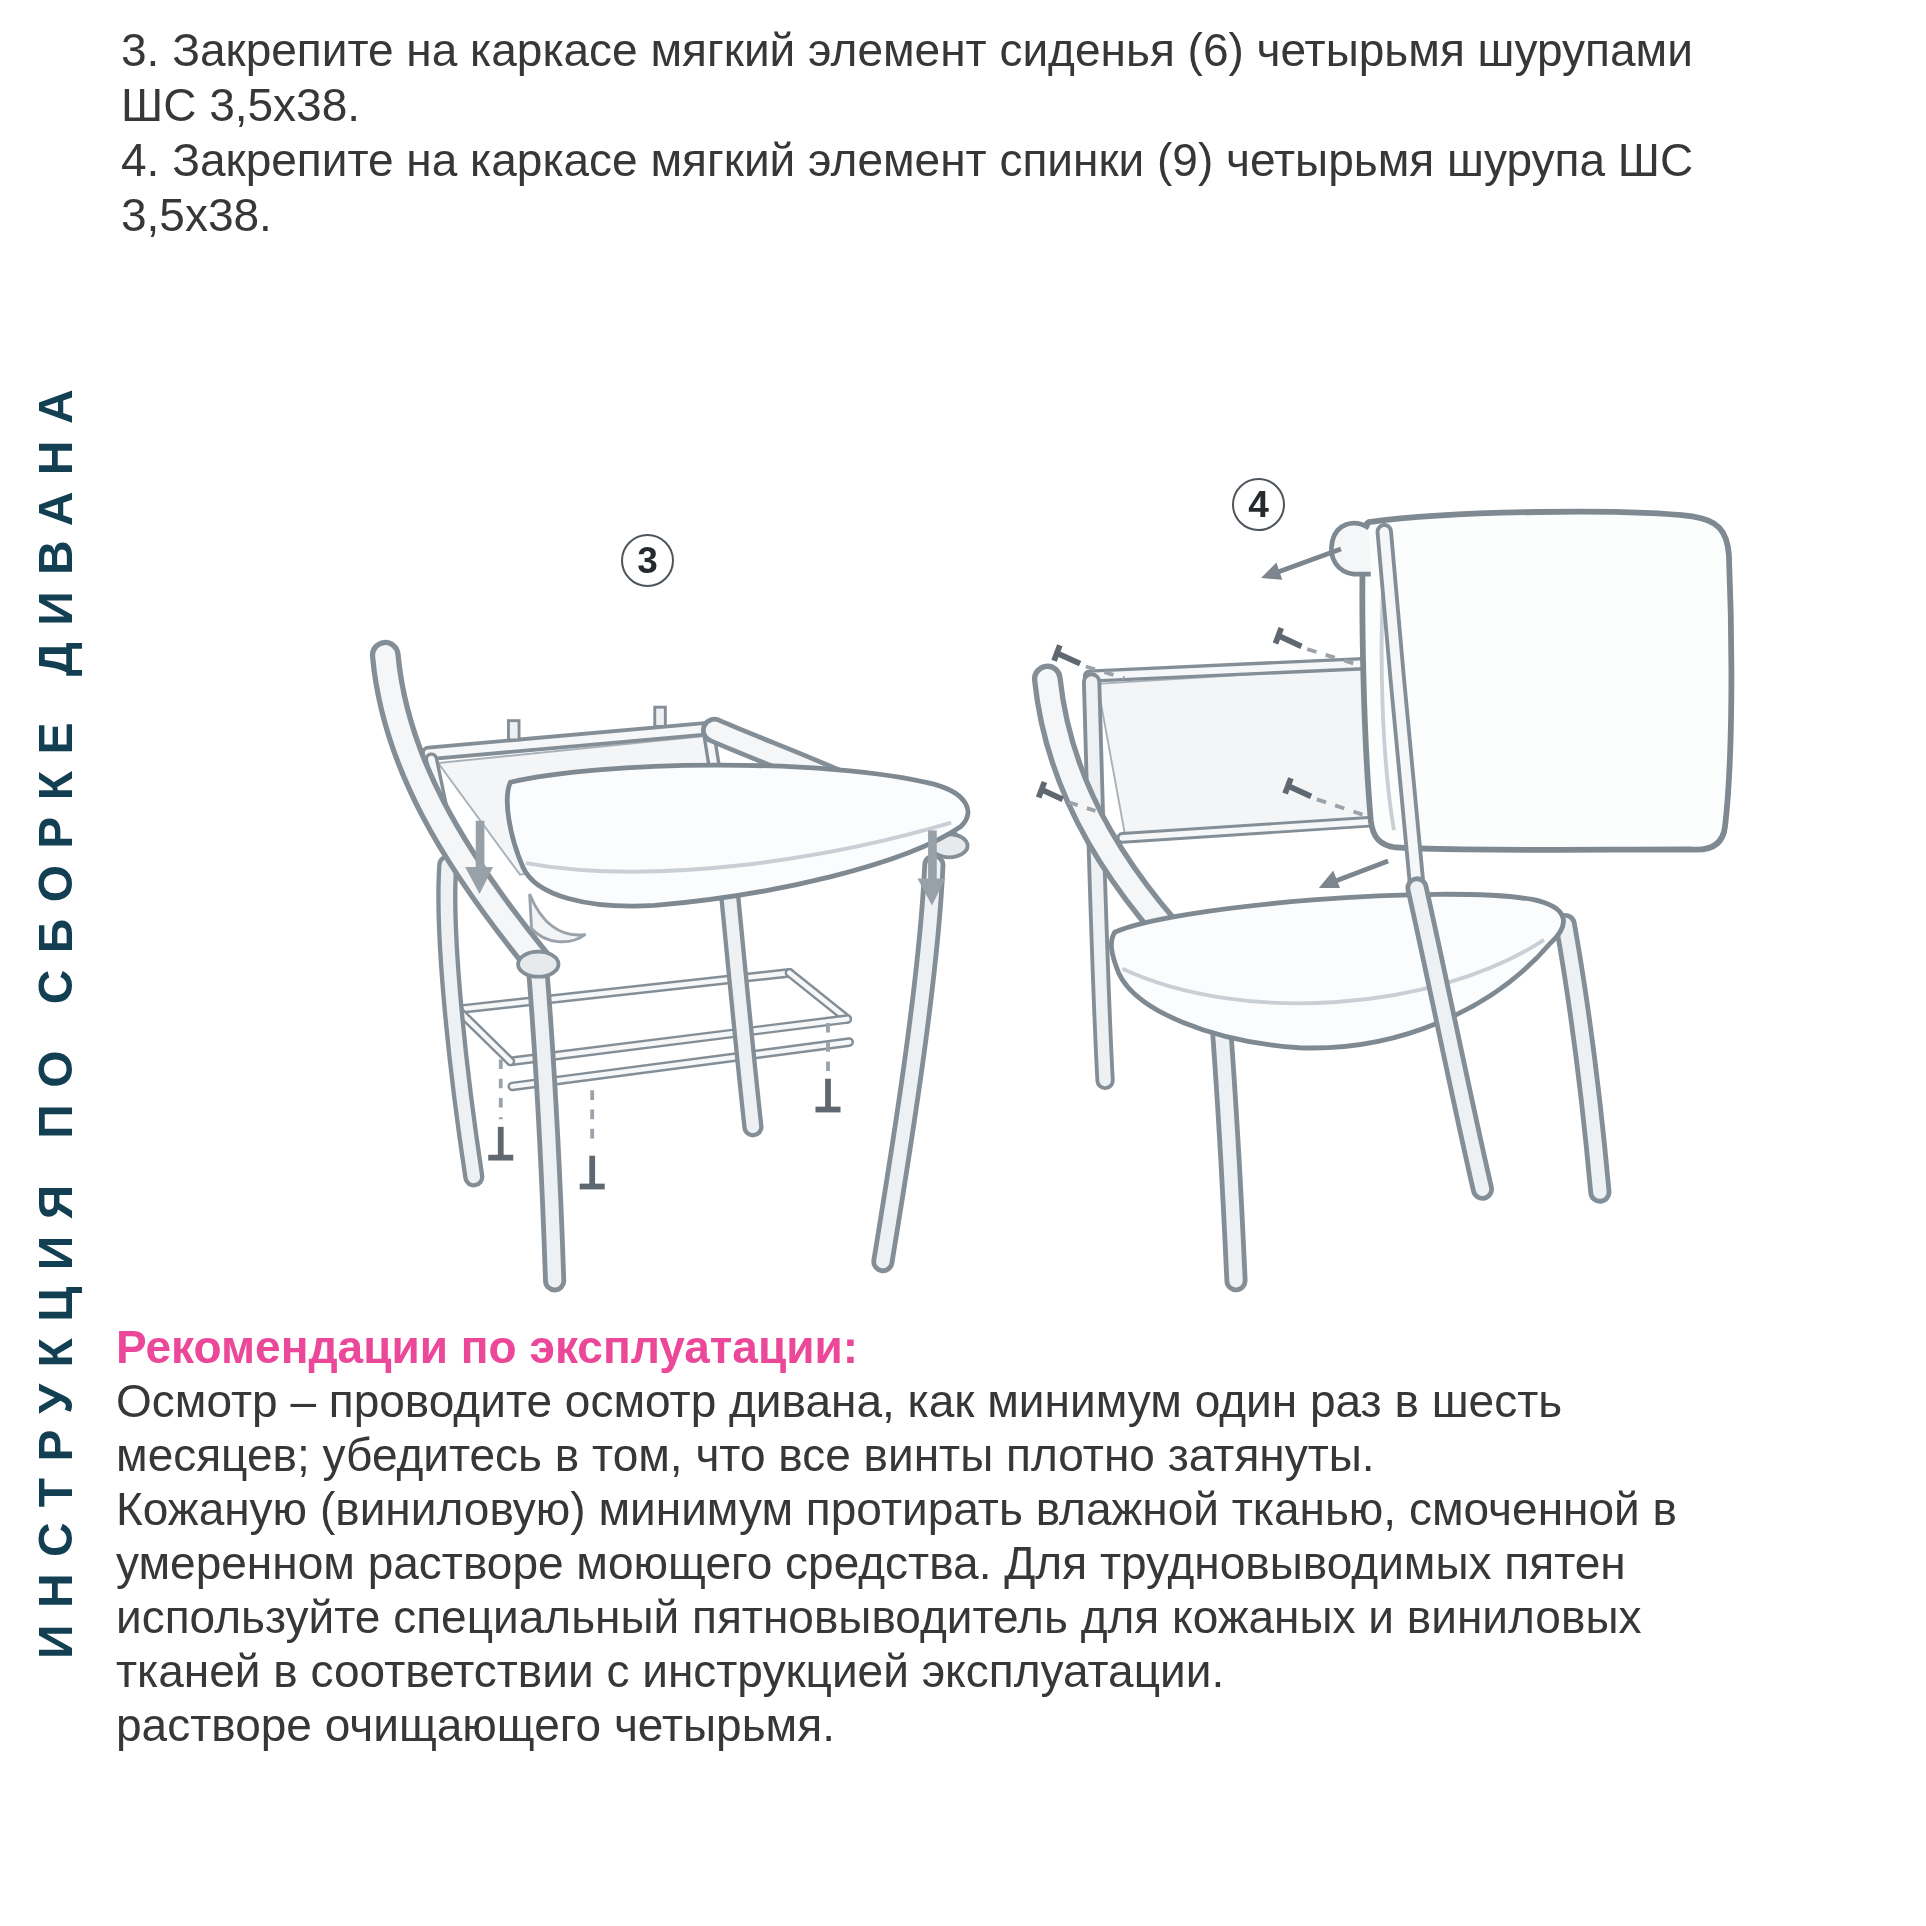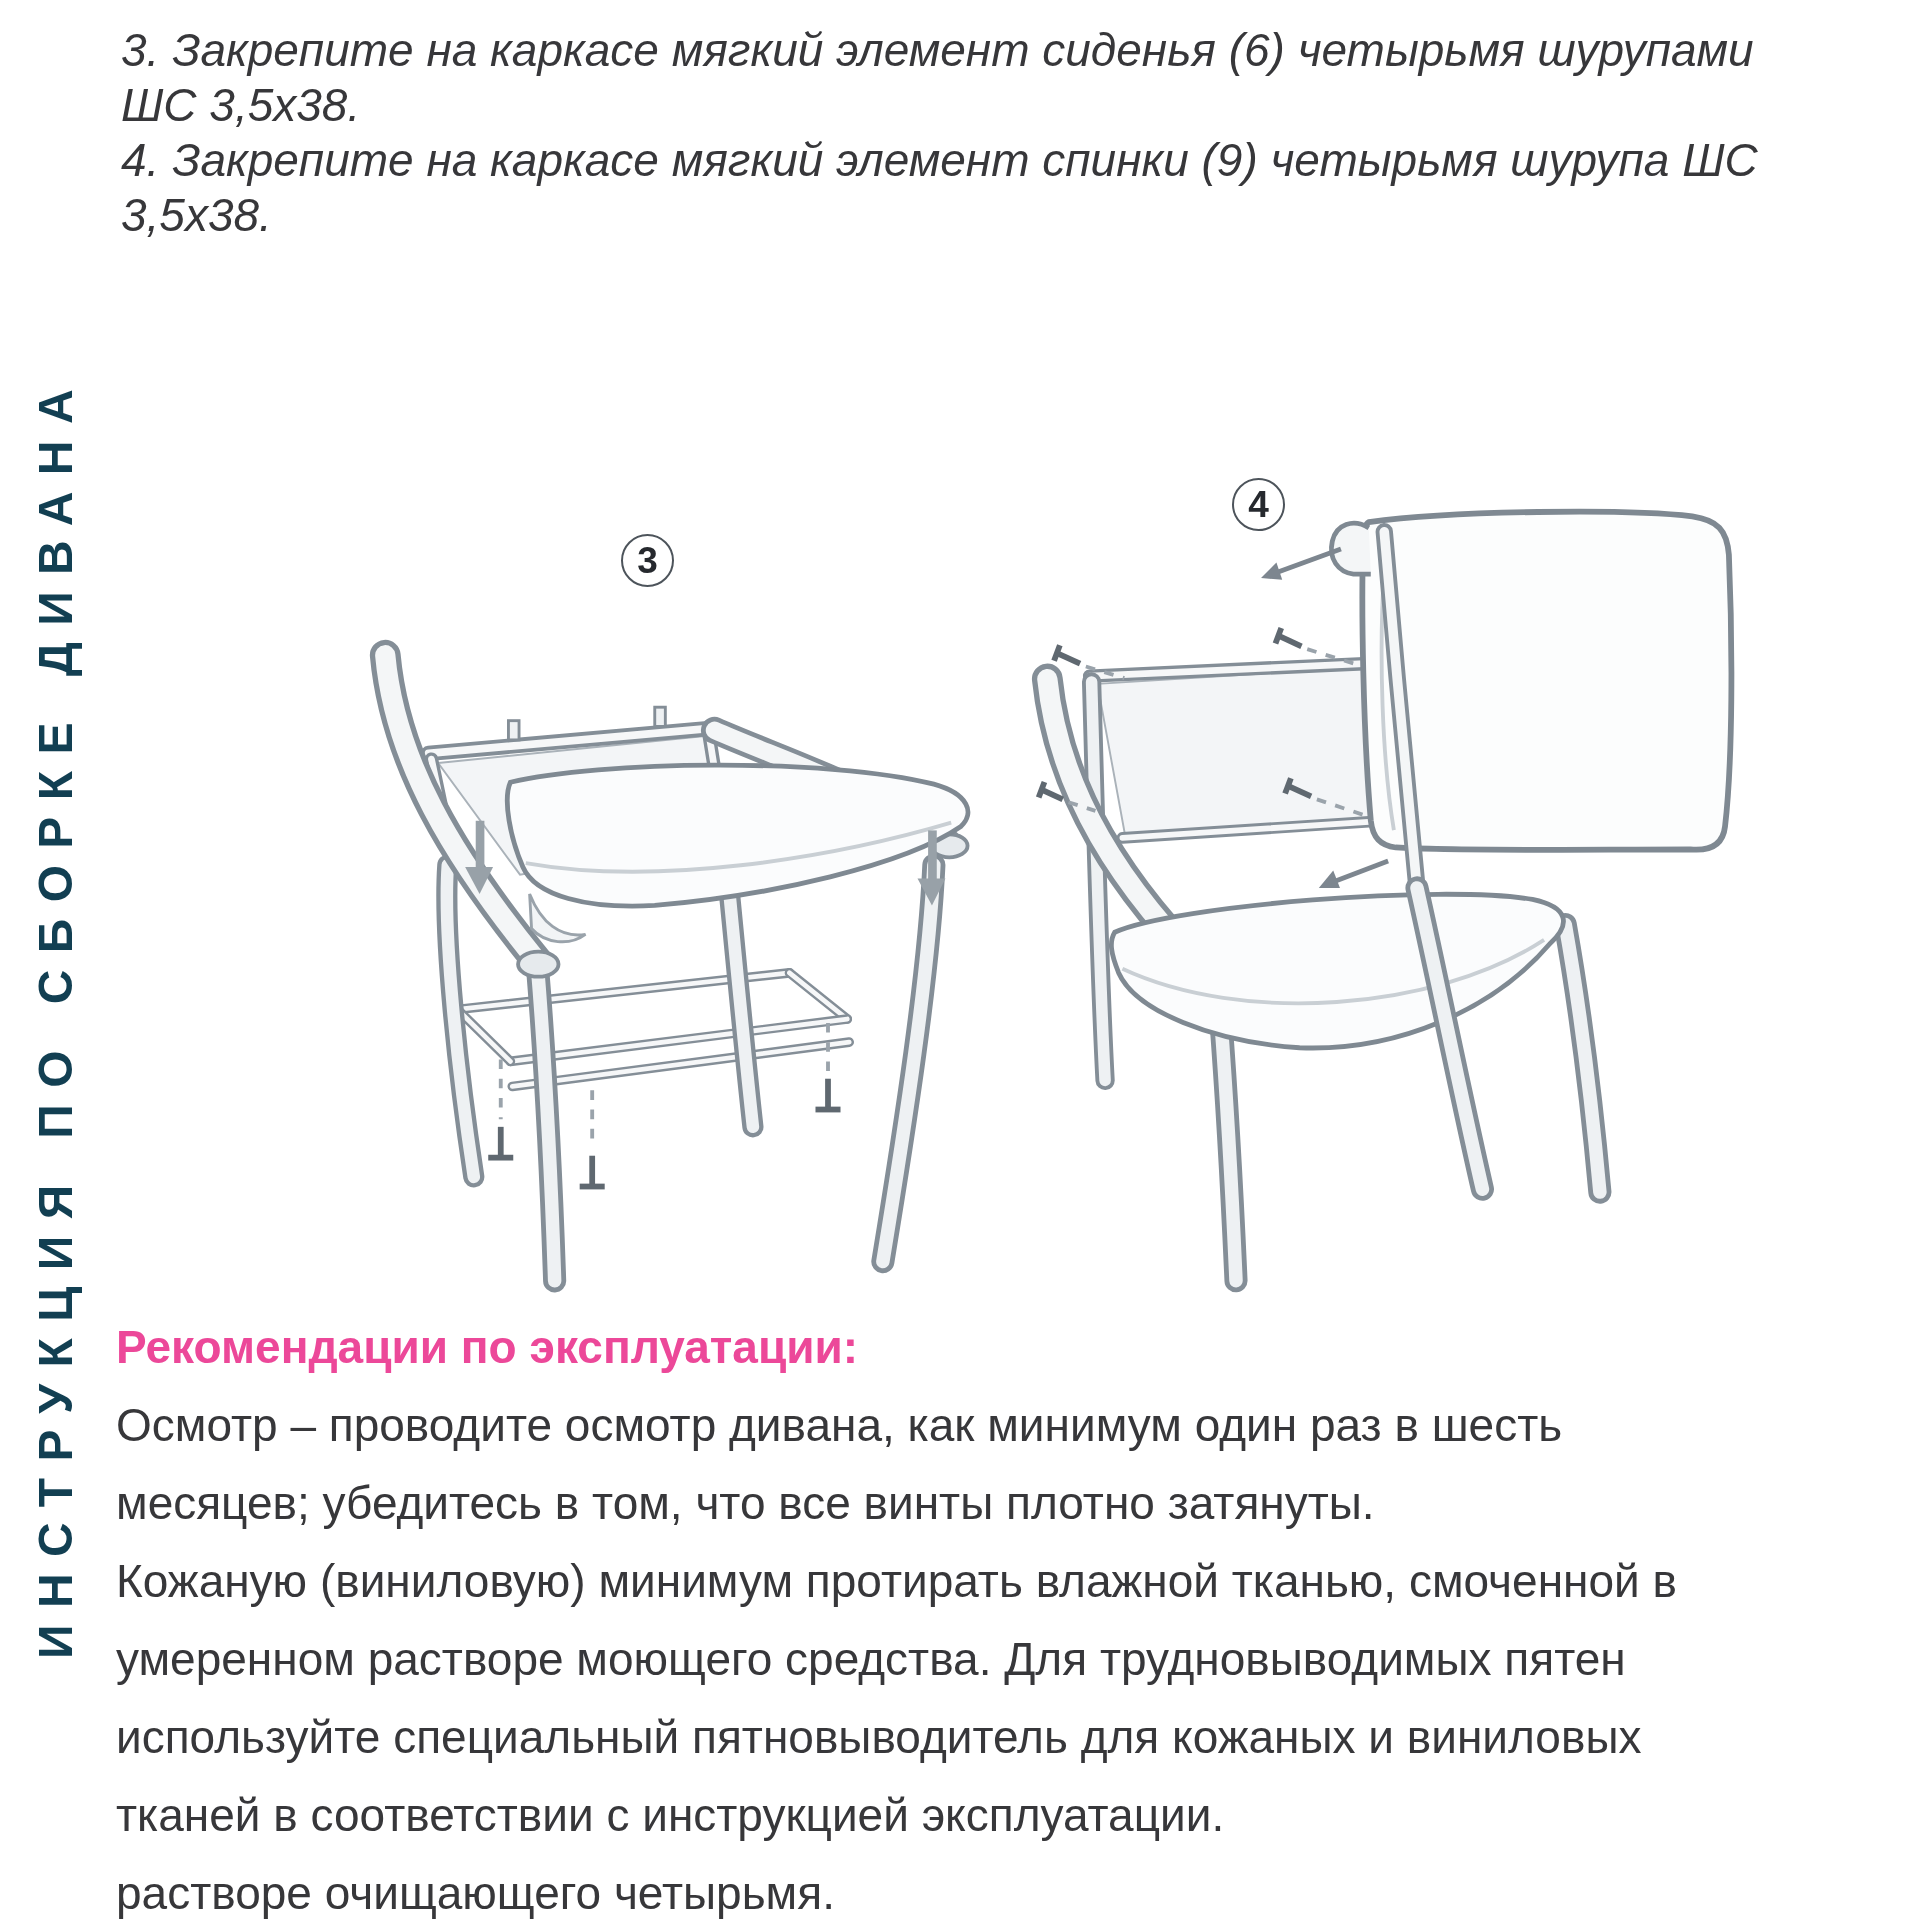--- a/index.html
+++ b/index.html
@@ -14,41 +14,41 @@
     white-space:nowrap;
     font-size:48px;font-weight:bold;letter-spacing:16.4px;
     color:#123f52;
   }
   
   .top-instructions{
     position:absolute;left:121px;top:23px;width:1782px;
     font-size:46px;line-height:55px;color:#37373a;
   }
   .step{margin:0;padding:0;}
-  .step .line{display:block;font-style:italic;}
+  .step .line{display:block;}
   
   .diagram{position:absolute;}
   .diagram svg{display:block;}
   .badge{
     position:absolute;width:53px;height:53px;box-sizing:border-box;
     border:2.4px solid #4d545b;border-radius:50%;background:#ffffff;
     display:flex;align-items:center;justify-content:center;
     font-size:37px;font-weight:bold;color:#26292e;
   }
   .badge3{left:621px;top:534px;}
   .badge4{left:1232px;top:478px;}
   
   .recommendations{
     position:absolute;left:116px;top:1320px;width:1791px;
     font-size:46px;line-height:54px;color:#37373a;
   }
   .recommendations h2{
     margin:0;padding:0;font-size:46px;line-height:54px;font-weight:bold;color:#ec4899;
   }
-  .rec-line{display:block;margin-top:24px;}
+  .rec-line{display:block;}
 </style>
 </head>
 <body>
 
 <div class="page">
 
   <div class="vertical-title">ИНСТРУКЦИЯ ПО СБОРКЕ ДИВАНА</div>
 
   <section class="top-instructions">
     <p class="step">

